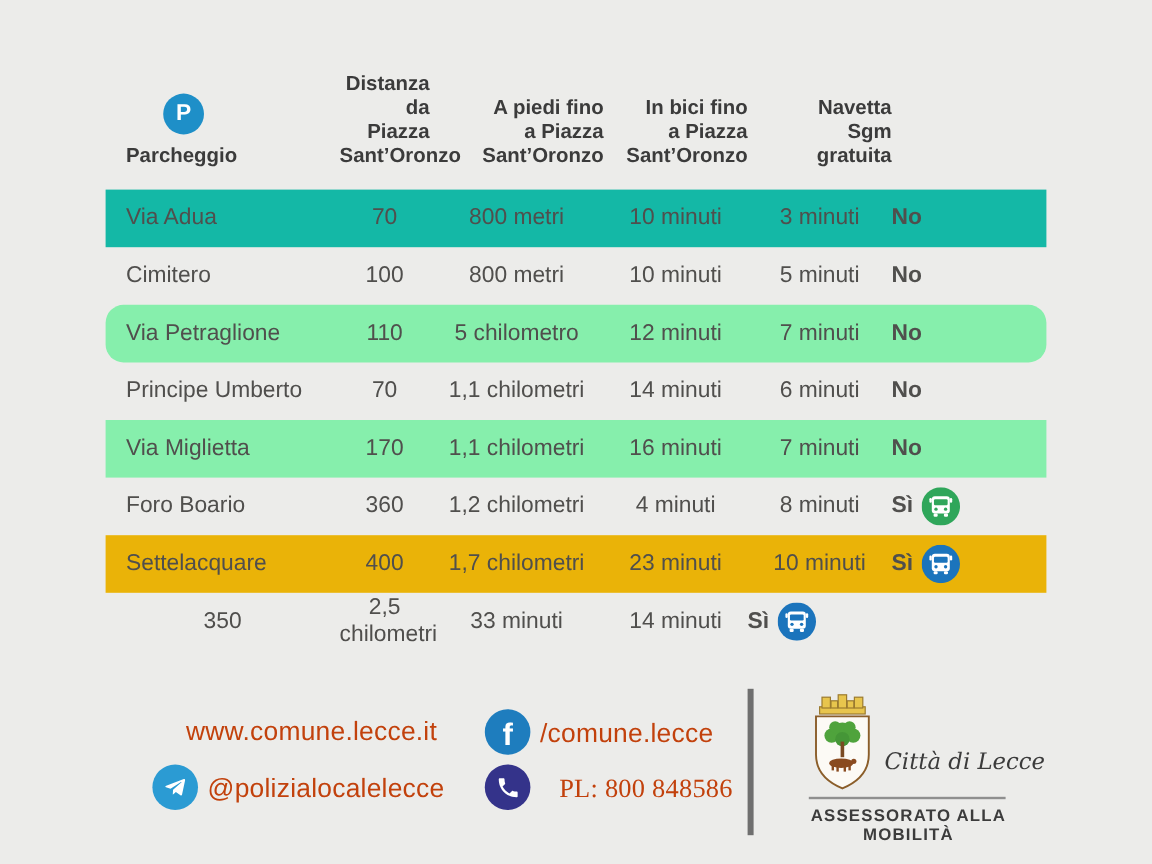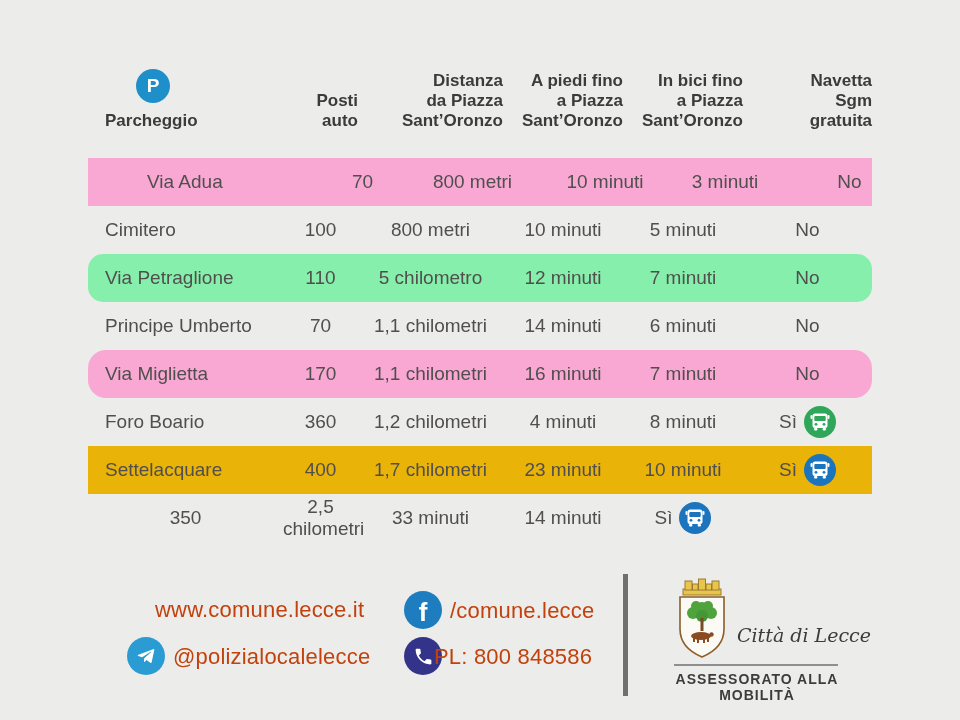--- a/index.html
+++ b/index.html
@@ -24,21 +24,21 @@
     display:flex; align-items:center; justify-content:center;
     color:#fff; font-weight:bold; font-size:19px;
   }
   .tbody { width:784px; }
   .row {
     display:grid; grid-template-columns:195px 75px 145px 120px 120px 129px;
     height:48px; align-items:center; font-size:19px; color:#504F4D;
   }
   .cell { text-align:center; }
   .cell-name { text-align:left; padding-left:17px; }
-  .cell-navetta { display:flex; align-items:center; justify-content:center; gap:7px; }
+  .cell-navetta { display:flex; align-items:center; gap:7px;font-weight:bold; }
   .cell-navetta svg { display:block; }
   
   .abs { position:absolute; }
   .f-text { font-size:22px; color:#c2410c; letter-spacing:0.2px; text-decoration:none; }
   .ic-circle {
     width:38px; height:38px; border-radius:50%;
     display:flex; align-items:center; justify-content:center; color:#fff;
   }
   .fb-glyph { font-weight:bold; font-size:26px; line-height:1; margin-top:4px; }
   .divider { width:5px; height:122px; }
@@ -53,36 +53,35 @@
 <body style="background: rgb(236, 236, 234);">
 
 <div class="page" style="background: rgb(236, 236, 234);">
 
   <div class="tbl">
     <div class="thead">
       <div class="th th-first">
         <span class="p-badge" style="background: rgb(30, 143, 200);">P</span>
         <span>Parcheggio</span>
       </div>
-      <div class="th">Posti auto</div>
       <div class="th">Distanza
 da Piazza
 Sant’Oronzo</div>
       <div class="th">A piedi fino
 a Piazza
 Sant’Oronzo</div>
       <div class="th">In bici fino
 a Piazza
 Sant’Oronzo</div>
       <div class="th">Navetta
 Sgm
 gratuita</div>
     </div>
     <div class="tbody">
-        <div class="row" style="background: #f9a8d4; padding-left: 42px;">
+        <div class="row" style="background: #14b8a6;">
           <div class="cell cell-name">Via Adua</div>
           <div class="cell">70</div>
           <div class="cell">800 metri</div>
           <div class="cell">10 minuti</div>
           <div class="cell">3 minuti</div>
           <div class="cell cell-navetta">
             <span>No</span>
           </div>
         </div>
         <div class="row">
@@ -108,21 +107,21 @@
         <div class="row">
           <div class="cell cell-name">Principe Umberto</div>
           <div class="cell">70</div>
           <div class="cell">1,1 chilometri</div>
           <div class="cell">14 minuti</div>
           <div class="cell">6 minuti</div>
           <div class="cell cell-navetta">
             <span>No</span>
           </div>
         </div>
-        <div class="row" style="background: #f9a8d4; border-radius: 18px;">
+        <div class="row" style="background: #86efac;">
           <div class="cell cell-name">Via Miglietta</div>
           <div class="cell">170</div>
           <div class="cell">1,1 chilometri</div>
           <div class="cell">16 minuti</div>
           <div class="cell">7 minuti</div>
           <div class="cell cell-navetta">
             <span>No</span>
           </div>
         </div>
         <div class="row">
@@ -208,21 +207,21 @@
       <path fill="#fff" d="M9.78 18.65l.28-4.23 7.68-6.92c.34-.31-.07-.46-.52-.19L7.74 13.3 3.64 12c-.88-.25-.89-.86.2-1.3l15.97-6.16c.73-.33 1.43.18 1.15 1.3l-2.72 12.81c-.19.91-.74 1.13-1.5.71l-4.14-3.06-1.99 1.93c-.23.23-.42.42-.83.42z"></path>
     </svg>
   </span>
   <span class="abs f-text" style="left:173px; top:644px;">@polizialocalelecce</span>
 
   <span class="abs ic-circle" style="left: 404px; top: 637px; background: rgb(52, 51, 138);">
     <svg width="21" height="21" viewBox="0 0 24 24" aria-hidden="true">
       <path fill="#fff" d="M6.62 10.79c1.44 2.83 3.76 5.14 6.59 6.59l2.2-2.21c.27-.27.67-.36 1.02-.24 1.12.37 2.33.57 3.57.57.55 0 1 .45 1 1V20c0 .55-.45 1-1 1-9.39 0-17-7.61-17-17 0-.55.45-1 1-1h3.5c.55 0 1 .45 1 1 0 1.25.2 2.45.57 3.57.11.35.03.74-.25 1.02l-2.2 2.2z"></path>
     </svg>
   </span>
-  <span class="abs f-text" style="left:434px; top:644px;">PL: 800 848586</span>
+  <span class="abs f-text" style="left:466px; top:644px;font-family:Liberation Serif, serif;">PL: 800 848586</span>
 
   <span class="abs divider" style="left: 623px; top: 574px; background: rgb(111, 111, 111);"></span>
 
   <span class="abs" style="left:670px; top:573px;">
     <svg width="64" height="92" viewBox="0 0 64 92" aria-hidden="true">
       <g fill="#E8C54D" stroke="#9C7B2F" stroke-width="1">
         <rect x="13" y="16" width="38" height="6"></rect>
         <rect x="15" y="8" width="7" height="9"></rect>
         <rect x="28.5" y="6" width="7" height="11"></rect>
         <rect x="42" y="8" width="7" height="9"></rect>

